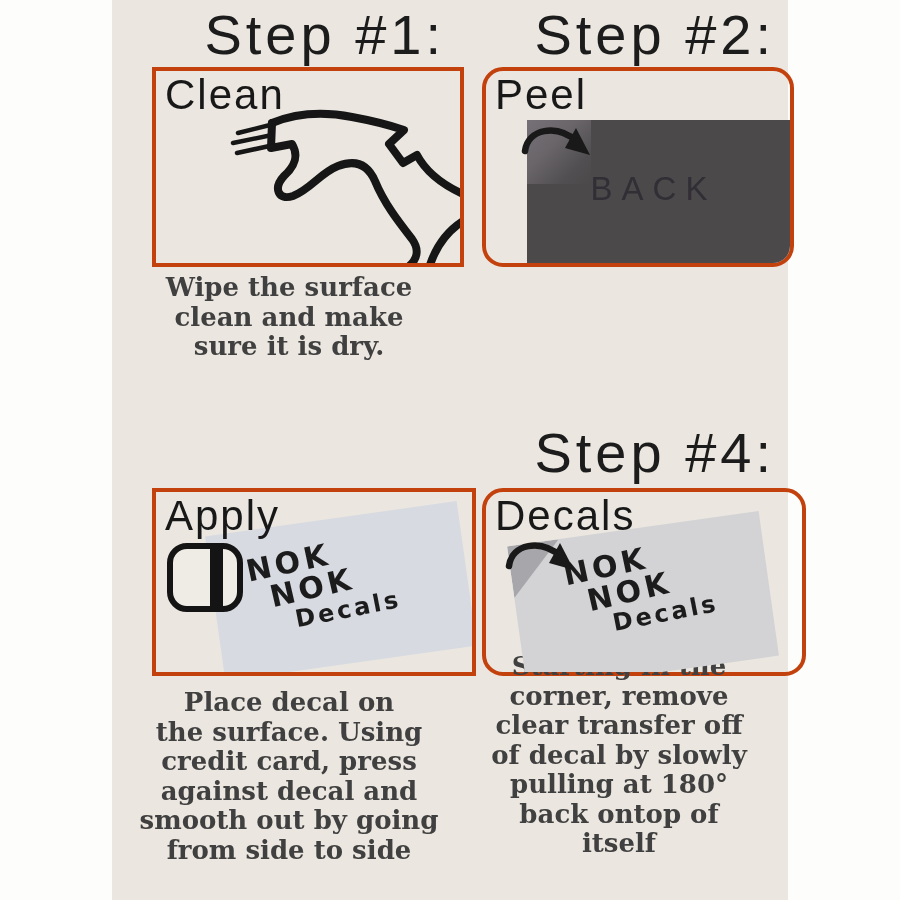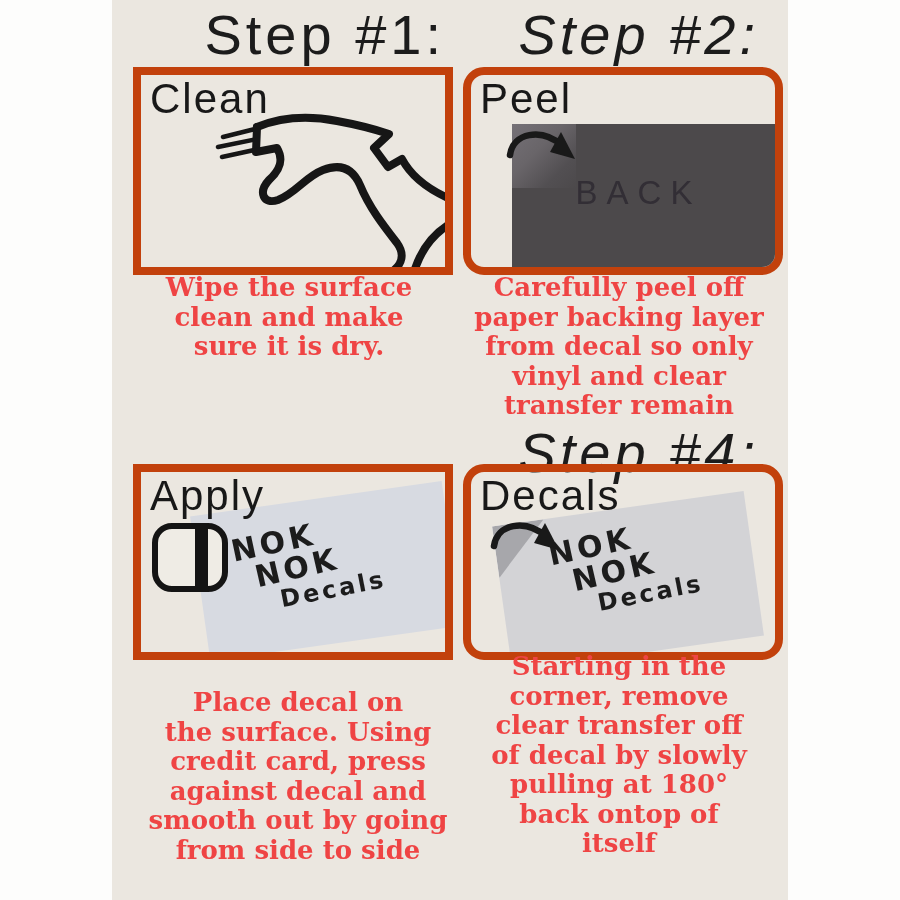--- a/index.html
+++ b/index.html
@@ -2,35 +2,35 @@
 <html><head>
 <meta charset="utf-8">
 <style>
   html,body{margin:0;padding:0;background:#fff;}
   .stage{position:relative;width:900px;height:900px;background:#fdfdfc;overflow:hidden;
          font-family:"Liberation Sans",sans-serif;color:#1b1b1b;}
   .panel{position:absolute;left:112px;top:0;width:676px;height:900px;background:#ebe7e0;}
 
   .step-heading{position:absolute;width:312px;text-align:right;font-size:56px;
     letter-spacing:4px;font-weight:500;color:#1c1c1c;white-space:nowrap;}
-  .h-col1{left:133px;} .h-col2{left:447px;font-style:italic;}
+  .h-col1{left:133px;} .h-col2{left:463px;}
   .h-row1{top:2px;} .h-row2{top:420px;}
 
-  .step-box{position:absolute;width:304px;border:8px solid #c2410c;background:transparent;overflow:hidden;}
+  .step-box{position:absolute;width:304px;border:4px solid #c2410c;background:transparent;overflow:hidden;margin-left:19px;}
   .b-col1{left:133px;} .b-col2{left:463px;border-radius:21px;}
-  .b-row1{top:67px;height:192px;} .b-row2{top:464px;height:180px;}
+  .b-row1{top:67px;height:192px;} .b-row2{top:488px;height:180px;padding-left:12px;}
 
   .box-label{position:absolute;left:9px;top:0px;font-size:42px;letter-spacing:2px;
     line-height:48px;color:#181818;z-index:5;}
 
   .caption{position:absolute;text-align:center;font-family:"DejaVu Serif","Liberation Serif",serif;
-    font-weight:bold;font-size:26px;line-height:29.5px;white-space:pre-line;color:#ef4444;}
+    font-weight:bold;font-size:26px;line-height:29.5px;white-space:pre-line;color:#404040;}
   .cap1{left:103px;top:273px;width:372px;}
   .cap2{left:448px;top:273px;width:342px;}
-  .cap3{left:112px;top:688px;width:372px;}
+  .cap3{left:103px;top:688px;width:372px;}
   .cap4{left:448px;top:652px;width:342px;text-align:center;}
 
   
   .spray-svg{position:absolute;left:0;top:0;width:304px;height:192px;}
 
   
   .backing{position:absolute;left:41px;top:49px;width:263px;height:143px;background:#4c494b;}
   .fold-patch{position:absolute;left:0;top:0;width:64px;height:64px;
     background:linear-gradient(135deg,#757177 0%,#696569 40%,#524f52 75%,#4c494b 100%);}
   .back-word{position:absolute;left:0;right:10px;top:50px;text-align:center;
@@ -114,25 +114,20 @@
     </div>
     <svg class="arrow-svg arr4" viewBox="0 0 84 64">
       <path d="M7,36 C10,14 38,8 60,27" stroke="#191919" stroke-width="6.5" fill="none" stroke-linecap="round"></path>
       <path d="M72,40 L47,33 L58,13 Z" fill="#191919"></path>
     </svg>
   </div>
 
   <div class="caption cap1">Wipe the surface
 clean and make
 sure it is dry.</div>
-  <div class="caption cap2">Carefully peel off
-paper backing layer
-from decal so only
-vinyl and clear
-transfer remain</div>
   <div class="caption cap3">Place decal on
 the surface. Using
 credit card, press
 against decal and
 smooth out by going
 from side to side</div>
   <div class="caption cap4">Starting in the
 corner, remove
 clear transfer off
 of decal by slowly

